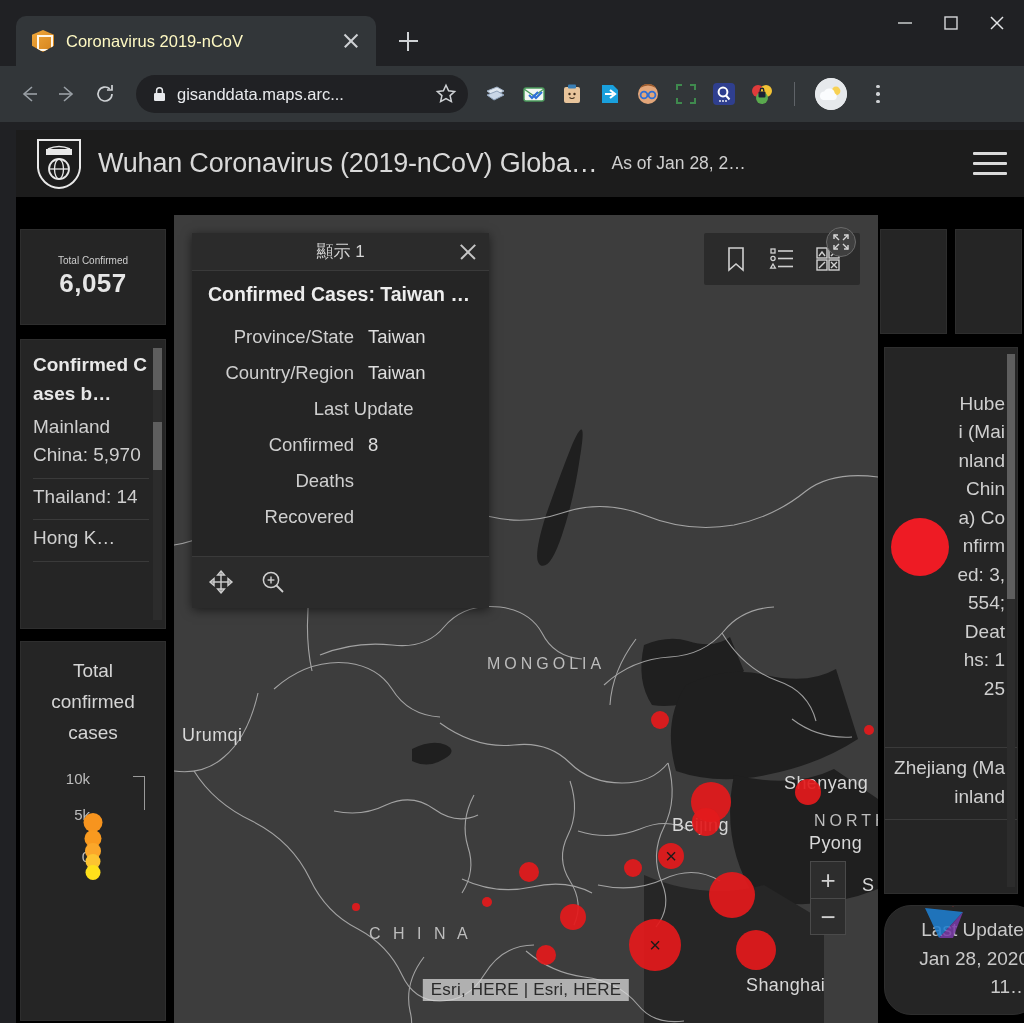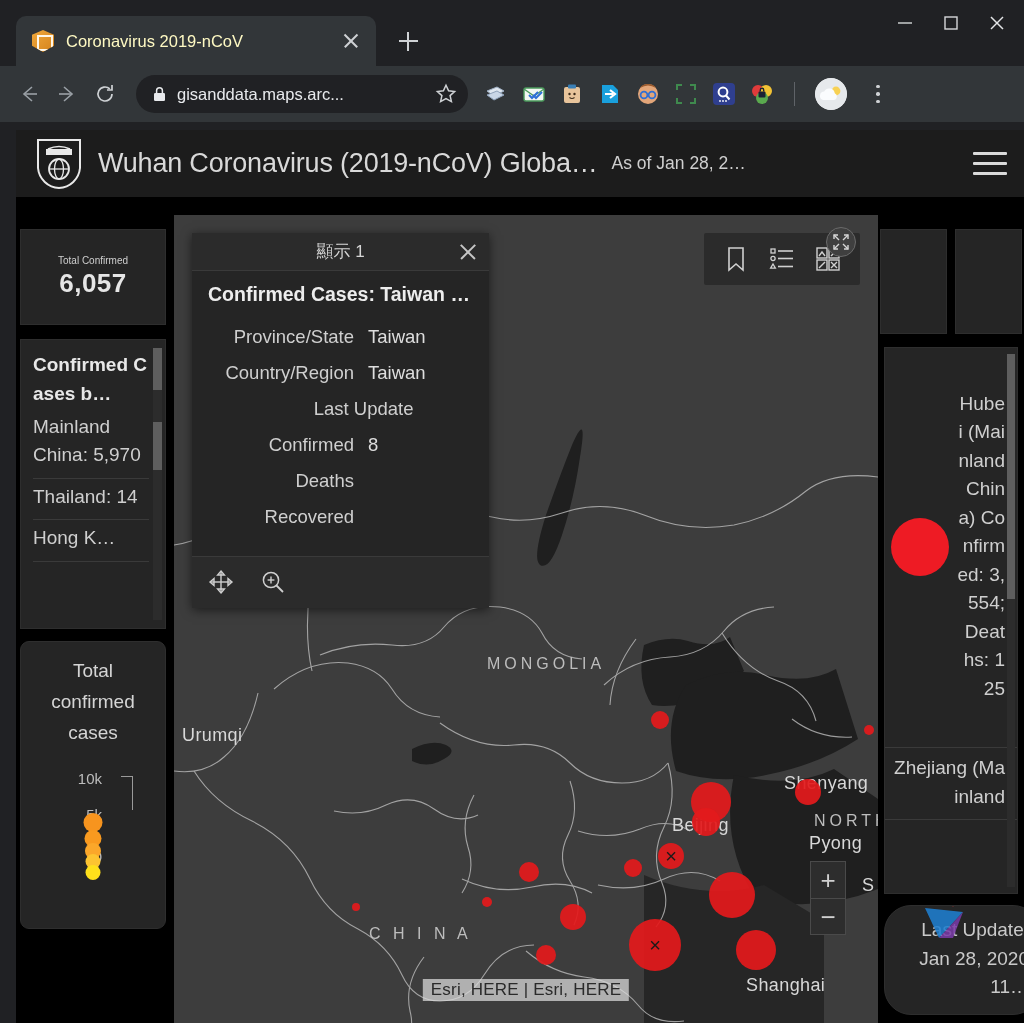--- a/index.html
+++ b/index.html
@@ -148,23 +148,22 @@
   .list-item {
     color:#cfcfcf; font-size:19px; line-height:1.5; padding: 4px 0 8px 0;
     border-bottom:1px solid #3a3a3a; word-break:break-word;
   }
   .list-scroll {
     position:absolute; right:3px; top:8px; width:9px; bottom:8px; background:#2c2c2c;
   }
   .list-scroll i { position:absolute; left:0; width:9px; background:#5e5e5e; display:block; }
 
   .legend-panel {
-    position:absolute; top:412px; left:0; width:146px; height:288px;
-    padding: 14px 8px;
-    border-radius: 9px;
+    position:absolute; top:412px; left:0; width:146px; height:380px;
+    padding: 14px 20px;
   }
   .legend-title {
     color:#d5d5d5; font-size:19px; text-align:center; line-height:1.62;
   }
   .legend-graph { position:relative; height:120px; margin-top:16px; }
   .lg-tick {
     position:absolute; right:55px; color:#bdbdbd; font-size:15px; text-align:right;
   }
   .lg-bracket {
     position:absolute; left:92px; top:12px; width:12px; height:34px;

